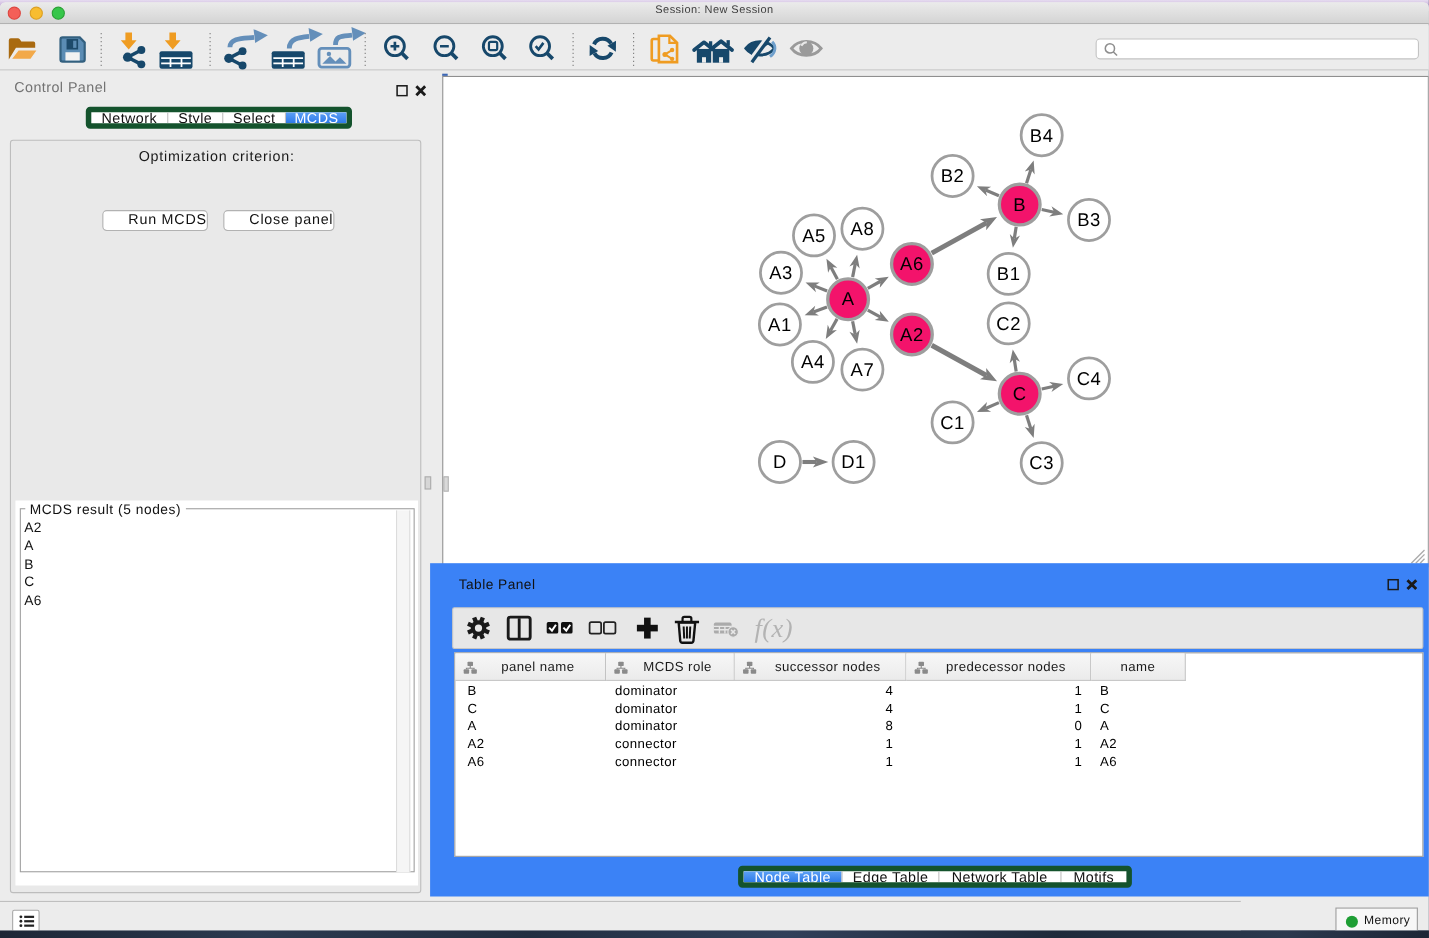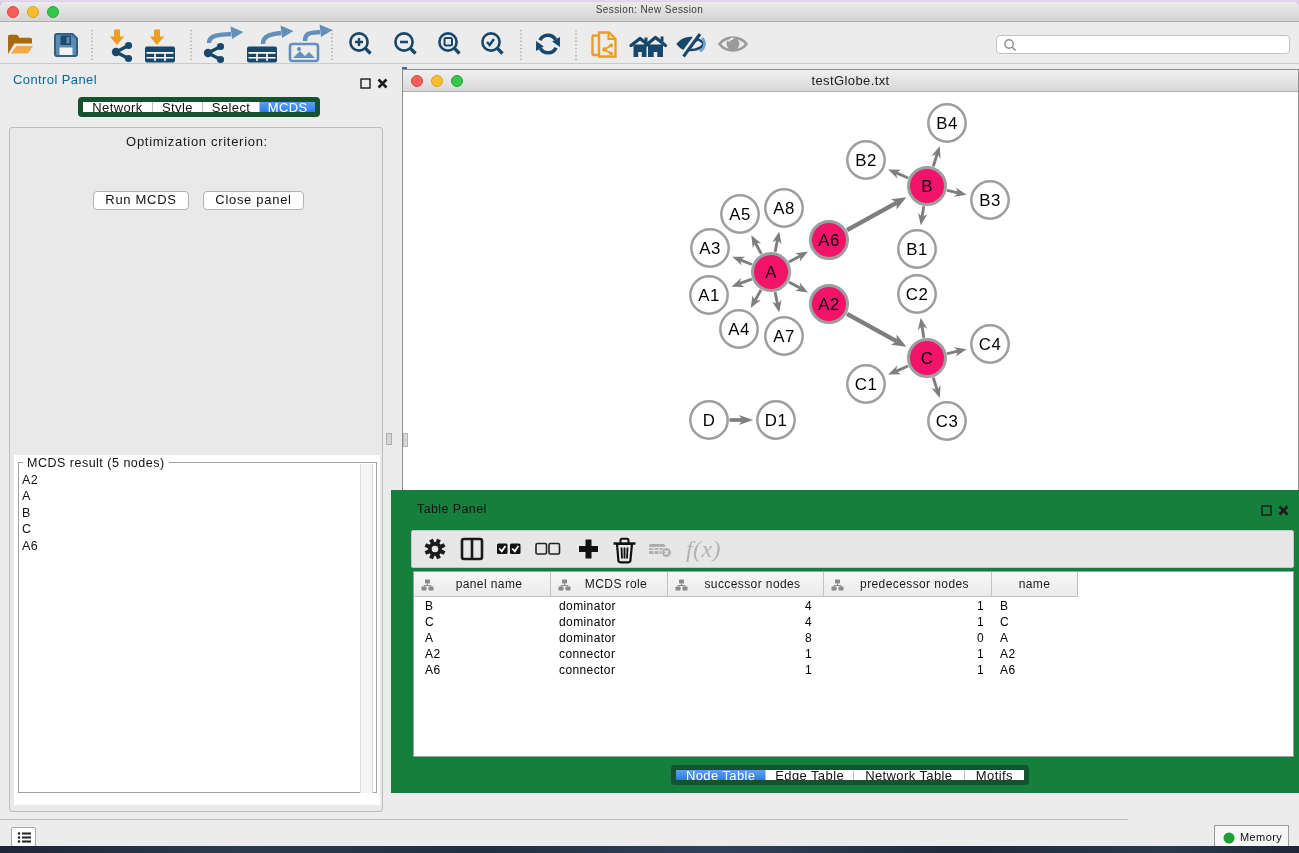--- a/index.html
+++ b/index.html
@@ -6,40 +6,40 @@
 .abs{position:absolute}
 #deskTop{left:0;top:0;width:1299px;height:10px;background:linear-gradient(#e6dcf0,#b08cc8)}
 #deskBot{left:0;top:846px;width:1299px;height:7px;background:linear-gradient(90deg,#1d2636,#2c3a50 18%,#222e41 37%,#31405a 55%,#1f2a3b 74%,#2b394e 90%,#1d2636)}
 #win{left:0;top:2px;width:1299px;height:844px;background:#ececec;border-radius:5px 5px 0 0;overflow:hidden}
 #titlebar{left:0;top:0;width:1299px;height:20px;background:linear-gradient(#ebebeb,#d4d4d4);border-bottom:1px solid #acacac;border-radius:5px 5px 0 0}
 .tl{width:12px;height:12px;border-radius:50%;top:4px}
 #titletext{width:100%;text-align:center;top:2px;font-size:10px;color:#3c3c3c}
 #maintb{left:0;top:21px;width:1299px;height:41px;background:#ececec;border-bottom:1px solid #c9c9c9}
 #search{left:996px;top:33px;width:294px;height:19px;background:#fff;border:1px solid #c3c3c3;border-radius:4px}
 #cp{left:0;top:63px;width:390px;height:754px;background:#ececec}
-#cphead{left:13px;top:7px;font-size:13px;color:#0369a1}
+#cphead{left:13px;top:7px;font-size:13px;color:#737373}
 .tabrow{height:20px;display:flex;border:5px solid #14532d;border-radius:4px;background:#fff;font-size:13px;color:#111;overflow:hidden}
 .tabrow div{display:flex;align-items:center;justify-content:center;border-right:1px solid #c0c0c0;padding-top:1px}
 .tabrow div:last-child{border-right:none}
 .tabsel{background:linear-gradient(#5da1f6,#2e7ae8);color:#fff}
 #cppanel{left:9px;top:62px;width:374px;height:685px;border:1px solid #bdbdbd;border-radius:3px;background:#e9e9e9}
 #optlabel{left:0;top:6px;width:374px;text-align:center;font-size:13px;color:#1a1a1a;letter-spacing:0.7px}
 #combo{left:34px;top:30px;width:311px;height:21px;background:#fff;border:1px solid #b2b2b2;border-radius:4px;font-size:13px;color:#111;letter-spacing:0.6px}
 #combo span{position:absolute;left:13px;top:1px}
 #stepper{position:absolute;right:-1px;top:-1px;width:17px;height:21px;border-radius:0 4px 4px 0;background:linear-gradient(#64a7f8,#2c72e4)}
-.btn{position:absolute;height:19px;background:#fff;border:1px solid #b2b2b2;border-radius:4px;font-size:13px;color:#111;text-align:center;letter-spacing:0.7px}
+.btn{position:absolute;height:19px;background:#fff;border:1px solid #b2b2b2;border-radius:4px;font-size:13px;color:#111;text-align:right;letter-spacing:0.7px}
 #whitebox{left:4px;top:327px;width:366px;height:350px;background:#fff}
 #fieldset{left:4px;top:7px;width:359px;height:331px;border:1px solid #a0a0a0}
 #fslabel{left:4px;top:-7px;background:#fff;padding:0 4px;font-size:12.5px;color:#111;letter-spacing:0.5px}
 #mcdslist{left:3px;top:9px;font-size:12.5px;color:#111;line-height:16.4px}
 #lscroll{right:3px;top:1px;width:13px;height:329px;background:#f5f5f5;border-left:1px solid #dcdcdc;border-right:1px solid #dcdcdc}
 #gwin{left:402px;top:67px;width:897px;height:447px;background:#fff;border:1px solid #8f8f8f}
 #gtb{left:0;top:0;width:100%;height:22px;background:linear-gradient(#f0f0f0,#d8d8d8);border-bottom:1px solid #b0b0b0}
 #gtitle{width:100%;text-align:center;top:3px;font-size:13px;color:#222}
-#tpanel{left:391px;top:488px;width:908px;height:303px;background:#15803d}
+#tpanel{left:391px;top:510px;width:908px;height:303px;background:#3b82f6}
 #tphead{left:26px;top:12px;font-size:12.5px;color:#111}
 #tptb{left:20px;top:40px;width:883px;height:38px;background:#e7e7e7;border:1px solid #c6c6c6;border-radius:2px}
 #ttable{left:22px;top:81px;width:881px;height:186px;background:#fff;border:1px solid #9e9e9e}
 .th{position:absolute;top:0;height:25px;background:linear-gradient(#f7f7f7,#ebebeb);border-right:1px solid #c3c3c3;border-bottom:1px solid #c3c3c3;font-size:12px;color:#1a1a1a}
 .th svg{position:absolute;left:7px;top:7px}
 .th span{display:block;text-align:center;margin-top:5px;padding-left:14px}
 .cell{position:absolute;font-size:12px;color:#000;height:16px}
 #btabs{left:280px;top:275px;height:20px}
 #statusbar{left:0;top:817px;width:1128px;height:29px;background:#ececec;border-top:1px solid #bfbfbf}
 #listbtn{left:11px;top:7px;width:25px;height:20px;background:#fff;border:1px solid #a8a8a8;border-radius:2px}
@@ -177,26 +177,20 @@
             <div class="abs" id="mcdslist">A2<br>A<br>B<br>C<br>A6</div>
             <div class="abs" id="lscroll"></div>
           </div>
         </div>
       </div>
     </div>
     <div class="abs" style="left:386px;top:431px;width:6px;height:12px;background:#d6d6d6;border:1px solid #adadad"></div>
     <div class="abs" style="left:845px;top:512px;width:12px;height:6px;background:#d6d6d6;border:1px solid #adadad"></div>
     <div class="abs" style="left:402px;top:65px;width:5px;height:4px;background:#3c66b4"></div>
     <div class="abs" id="gwin">
-      <div class="abs" id="gtb">
-        <div class="abs tl" style="left:8px;top:5px;background:#f45f58;border:1px solid #dd4741"></div>
-        <div class="abs tl" style="left:28px;top:5px;background:#f8bd30;border:1px solid #dda023"></div>
-        <div class="abs tl" style="left:48px;top:5px;background:#36c64a;border:1px solid #2aa136"></div>
-        <div class="abs" id="gtitle">testGlobe.txt</div>
-      </div>
       <div class="abs" style="left:0;top:22px"><svg id="graph" width="896" height="424" viewBox="0 0 896 424" font-family="Liberation Sans, sans-serif">
           <line x1="348.8" y1="187.1" x2="336.5" y2="191.7" stroke="#7e7e7e" stroke-width="2.9"></line>
           <polygon points="328.5,194.7 338.1,186.0 336.5,191.7 341.4,194.9" fill="#7e7e7e"></polygon>
           <line x1="348.9" y1="172.5" x2="337.2" y2="167.9" stroke="#7e7e7e" stroke-width="2.9"></line>
           <polygon points="329.3,164.8 342.2,164.8 337.2,167.9 338.8,173.6" fill="#7e7e7e"></polygon>
           <line x1="358.0" y1="197.9" x2="351.9" y2="208.7" stroke="#7e7e7e" stroke-width="2.9"></line>
           <polygon points="347.7,216.1 349.5,203.3 351.9,208.7 357.8,207.9" fill="#7e7e7e"></polygon>
           <line x1="358.3" y1="161.9" x2="352.3" y2="150.7" stroke="#7e7e7e" stroke-width="2.9"></line>
           <polygon points="348.3,143.2 358.2,151.5 352.3,150.7 349.8,156.0" fill="#7e7e7e"></polygon>
           <line x1="372.1" y1="200.1" x2="374.5" y2="212.2" stroke="#7e7e7e" stroke-width="2.9"></line>

